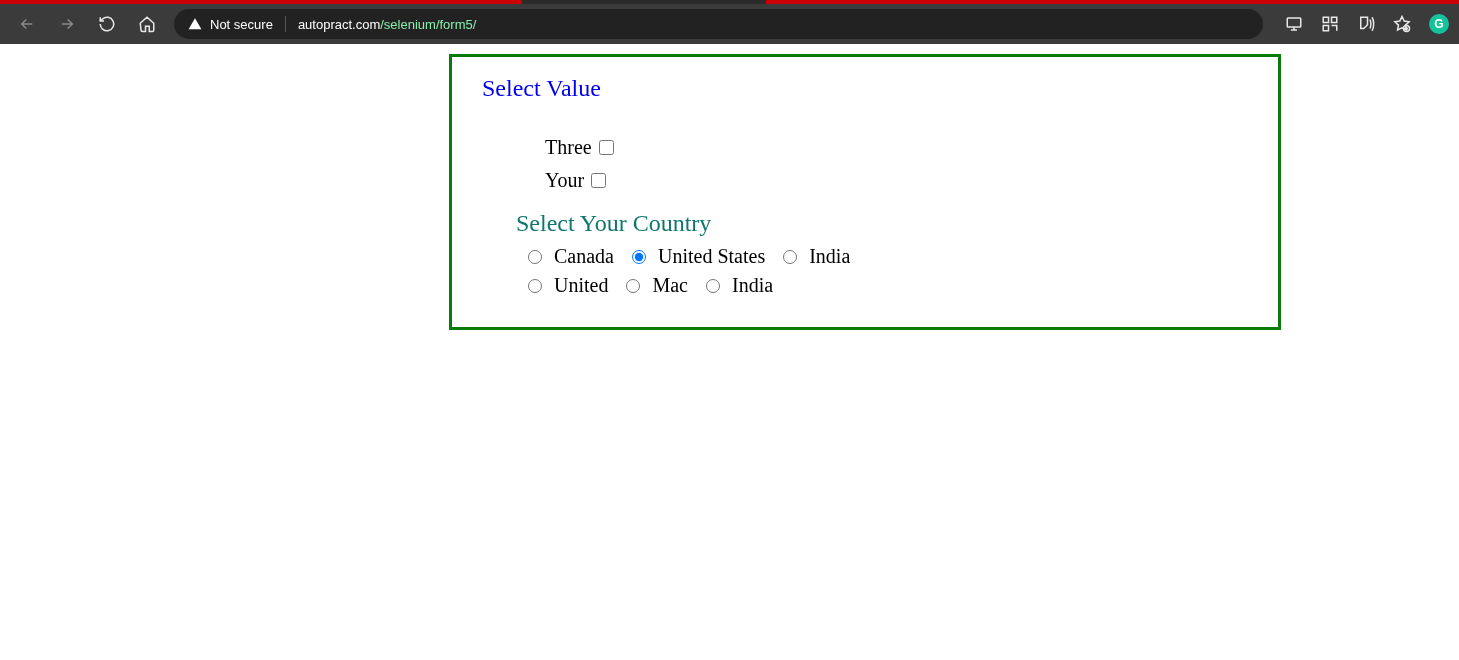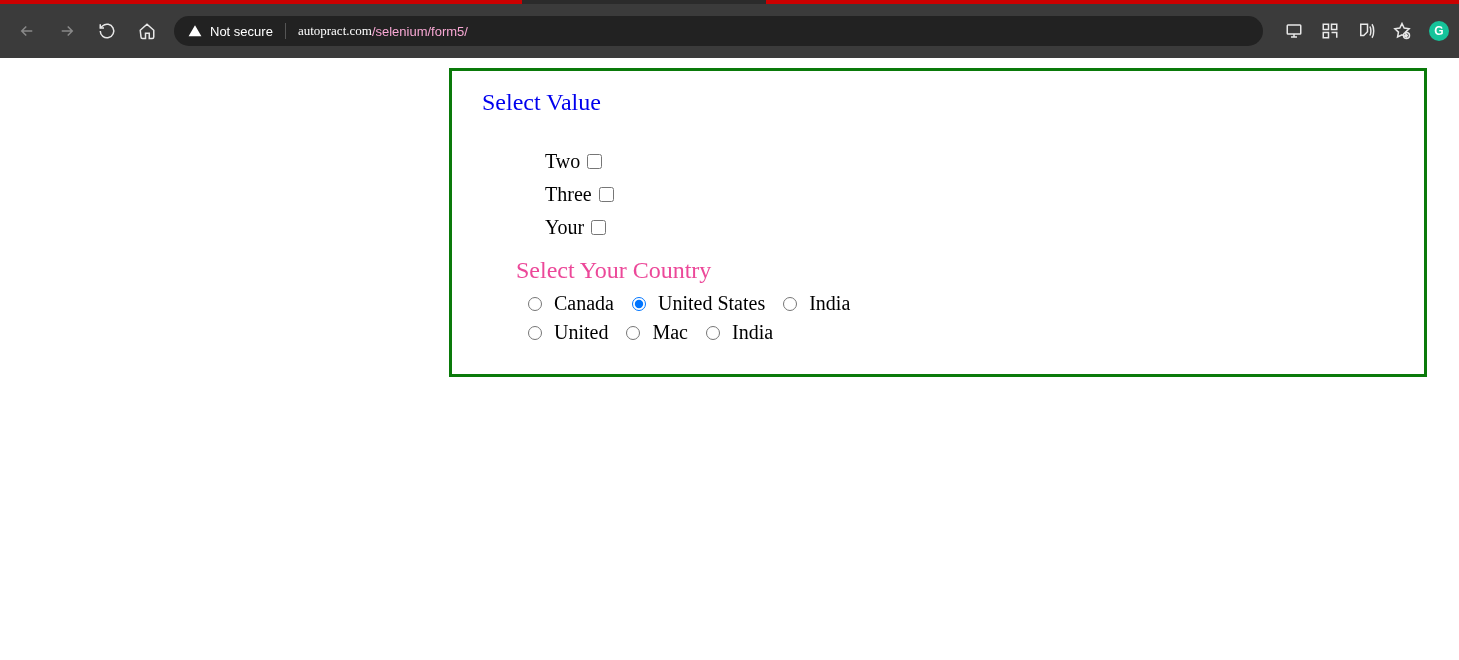--- a/index.html
+++ b/index.html
@@ -1,38 +1,38 @@
 <!DOCTYPE html>
 <html><head>
   <meta charset="utf-8">
   <style>
     * { margin: 0; padding: 0; box-sizing: border-box; }
     body { font-family: "Times New Roman", serif; background: #fff; width: 1459px; height: 660px; overflow: hidden; }
 
     .redbar { height: 4px; background: #c00; width: 100%; position: relative; }
     .redbar .dark { position: absolute; left: 522px; top: 0; width: 244px; height: 4px; background: #2b2b2b; }
 
-    .toolbar { height: 54px; background: #3b3b3b; display: flex; align-items: center; padding: 0 10px; gap: 6px; }
+    .toolbar { height: 40px; background: #3b3b3b; display: flex; align-items: center; padding: 0 10px; gap: 6px; }
     .tbtn { width: 34px; height: 34px; display: flex; align-items: center; justify-content: center; color: #e8e8e8; border-radius: 4px; }
     .tbtn svg { width: 18px; height: 18px; }
     .tbtn.disabled { opacity: .45; }
     .urlbar { flex: 1; height: 30px; background: #222; border-radius: 15px; display: flex; align-items: center; color: #ddd; padding: 0 14px; font-family: "Segoe UI", Arial, sans-serif; font-size: 13px; margin-left: 4px; }
     .urlbar .warn { width: 14px; height: 14px; margin-right: 8px; fill: #fff; }
     .urlbar .ns { color: #fff; padding-right: 12px; }
     .urlbar .sep { width: 1px; height: 16px; background: #555; margin-right: 12px; }
-    .urlbar .dom { color: #fff; font-family: Liberation Serif, serif; }
-    .urlbar .path { color: #f9a8d4; }
+    .urlbar .dom { color: #fff; }
+    .urlbar .path { color: #86efac; }
     .right { display: flex; align-items: center; gap: 2px; margin-left: 8px; }
     .gram { width: 20px; height: 20px; border-radius: 50%; background: #15c39a; color: #fff; font: 700 12px/20px Arial; text-align: center; margin-left: 8px; }
 
     .page { padding: 10px 16px 0; }
-    .green-box { width: 978px; margin-left: 433px; border: 3px solid #0a7a0a; padding: 12px 30px 30px; }
+    .green-box { width: 832px; margin-left: 433px; border: 3px solid #0a7a0a; padding: 12px 30px 30px; }
 
     .h1 { color: #0000ee; font-size: 24px; font-weight: 400; margin: 6px 0 0; }
-    .h2 { color: #ec4899; font-size: 24px; font-weight: 400; margin: 18px 0 8px 34px; }
+    .h2 { color: #0f766e; font-size: 24px; font-weight: 400; margin: 18px 0 8px 34px; }
 
     .cb-col { margin: 34px 0 0 63px; }
     .cb-row { font-size: 20px; color: #000; margin-bottom: 10px; }
     .cb-row input { width: 15px; height: 15px; vertical-align: -1px; margin-left: 2px; cursor: pointer; }
 
     .radio-row { margin: 6px 0 0 46px; font-size: 20px; color: #000; }
     .radio-row label { margin-right: 18px; margin-top: 46px; }
     .radio-row input { width: 14px; height: 14px; margin-right: 12px; vertical-align: -1px; cursor: pointer; }
   </style>
 </head>
@@ -105,21 +105,20 @@
     <div class="gram">G</div>
   </div>
 </div>
 
 <div class="page">
   <div class="green-box">
 
     <div class="h1">Select Value</div>
 
     <div class="cb-col" id="cb-col">
-        <div class="cb-row"><span>Two</span> <input type="checkbox" style=""></div>
         <div class="cb-row"><span>Three</span> <input type="checkbox" style=""></div>
         <div class="cb-row"><span>Your</span> <input type="checkbox" style=""></div>
       </div>
 
     <div class="h2">Select Your Country</div>
     <div class="radio-row" id="country-row"><label><input type="radio" name="country" style=""><span>Canada</span></label><label><input type="radio" name="country" checked="" style=""><span>United States</span></label><label><input type="radio" name="country" style=""><span>India</span></label></div>
 
     <div class="radio-row" id="os-row"><label><input type="radio" name="os" style=""><span>United</span></label><label><input type="radio" name="os" style=""><span>Mac</span></label><label><input type="radio" name="os" style=""><span>India</span></label></div>
 
   </div>

